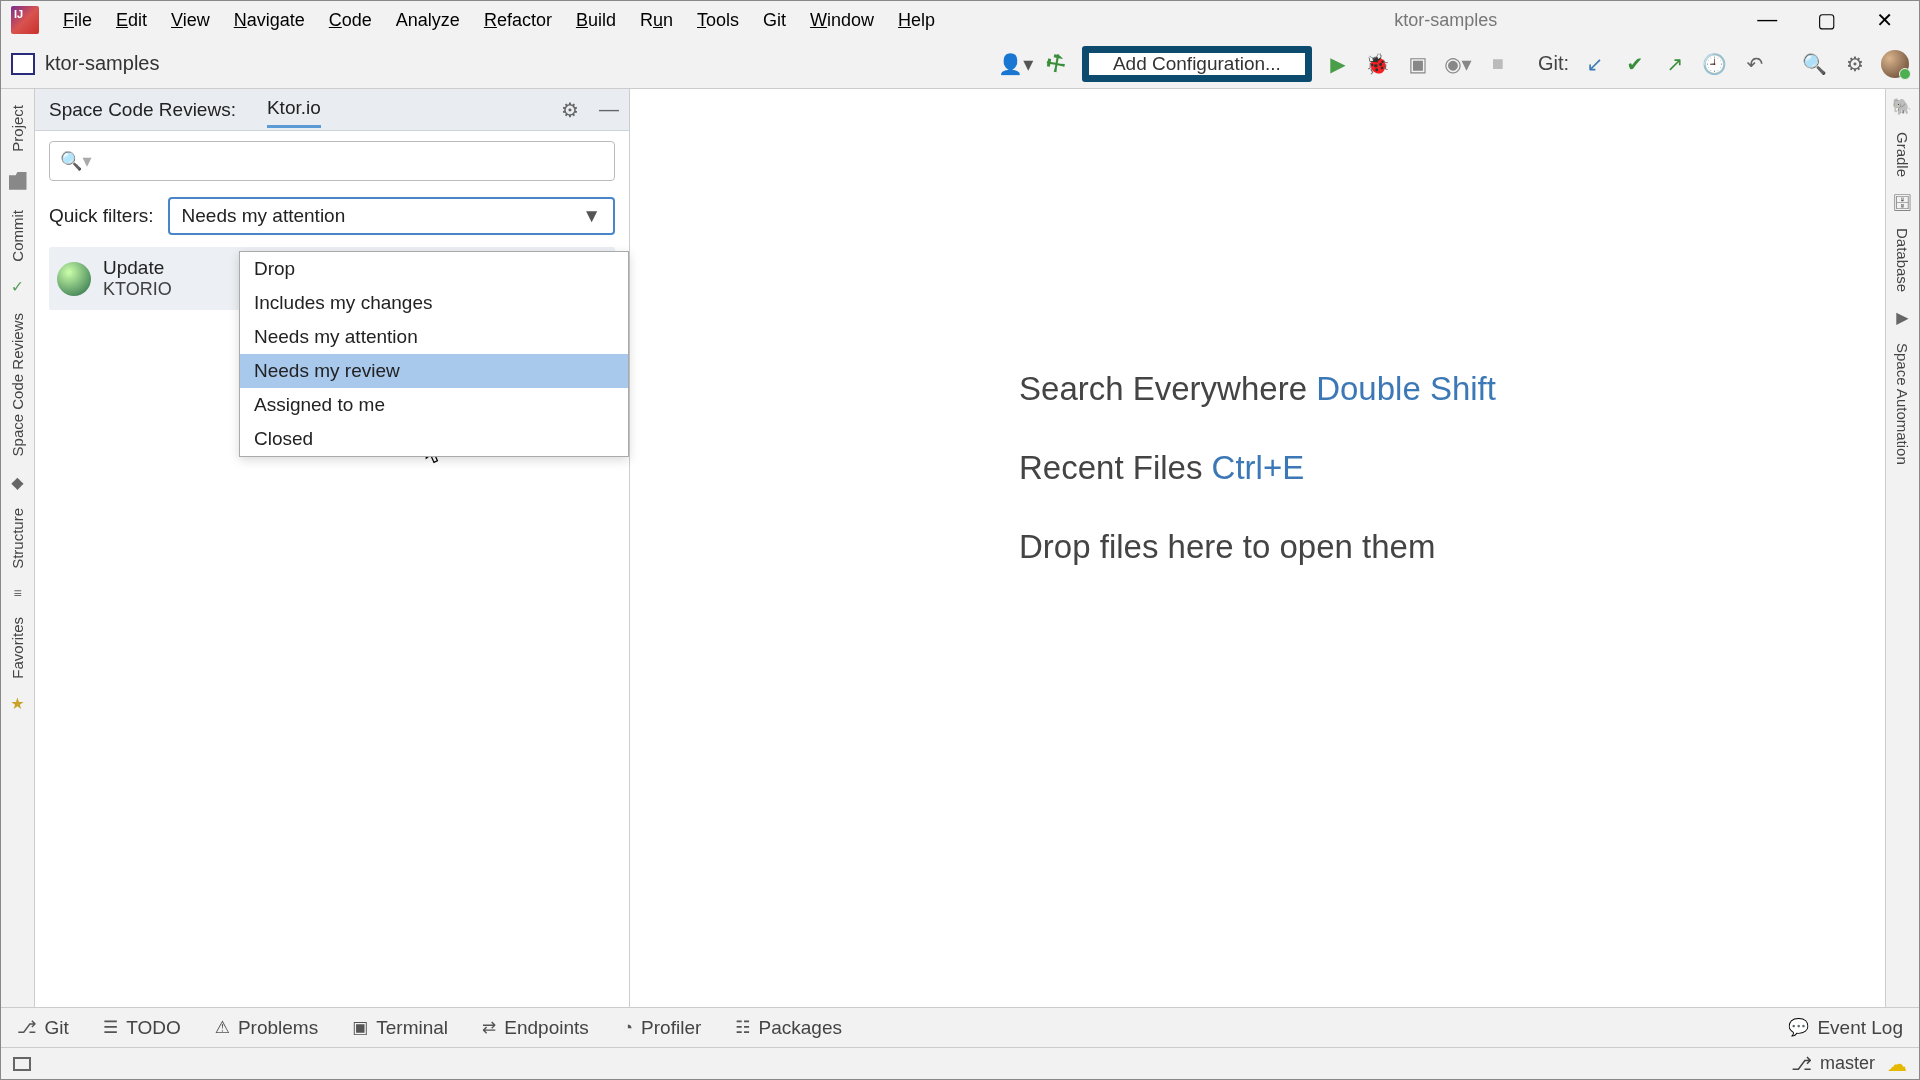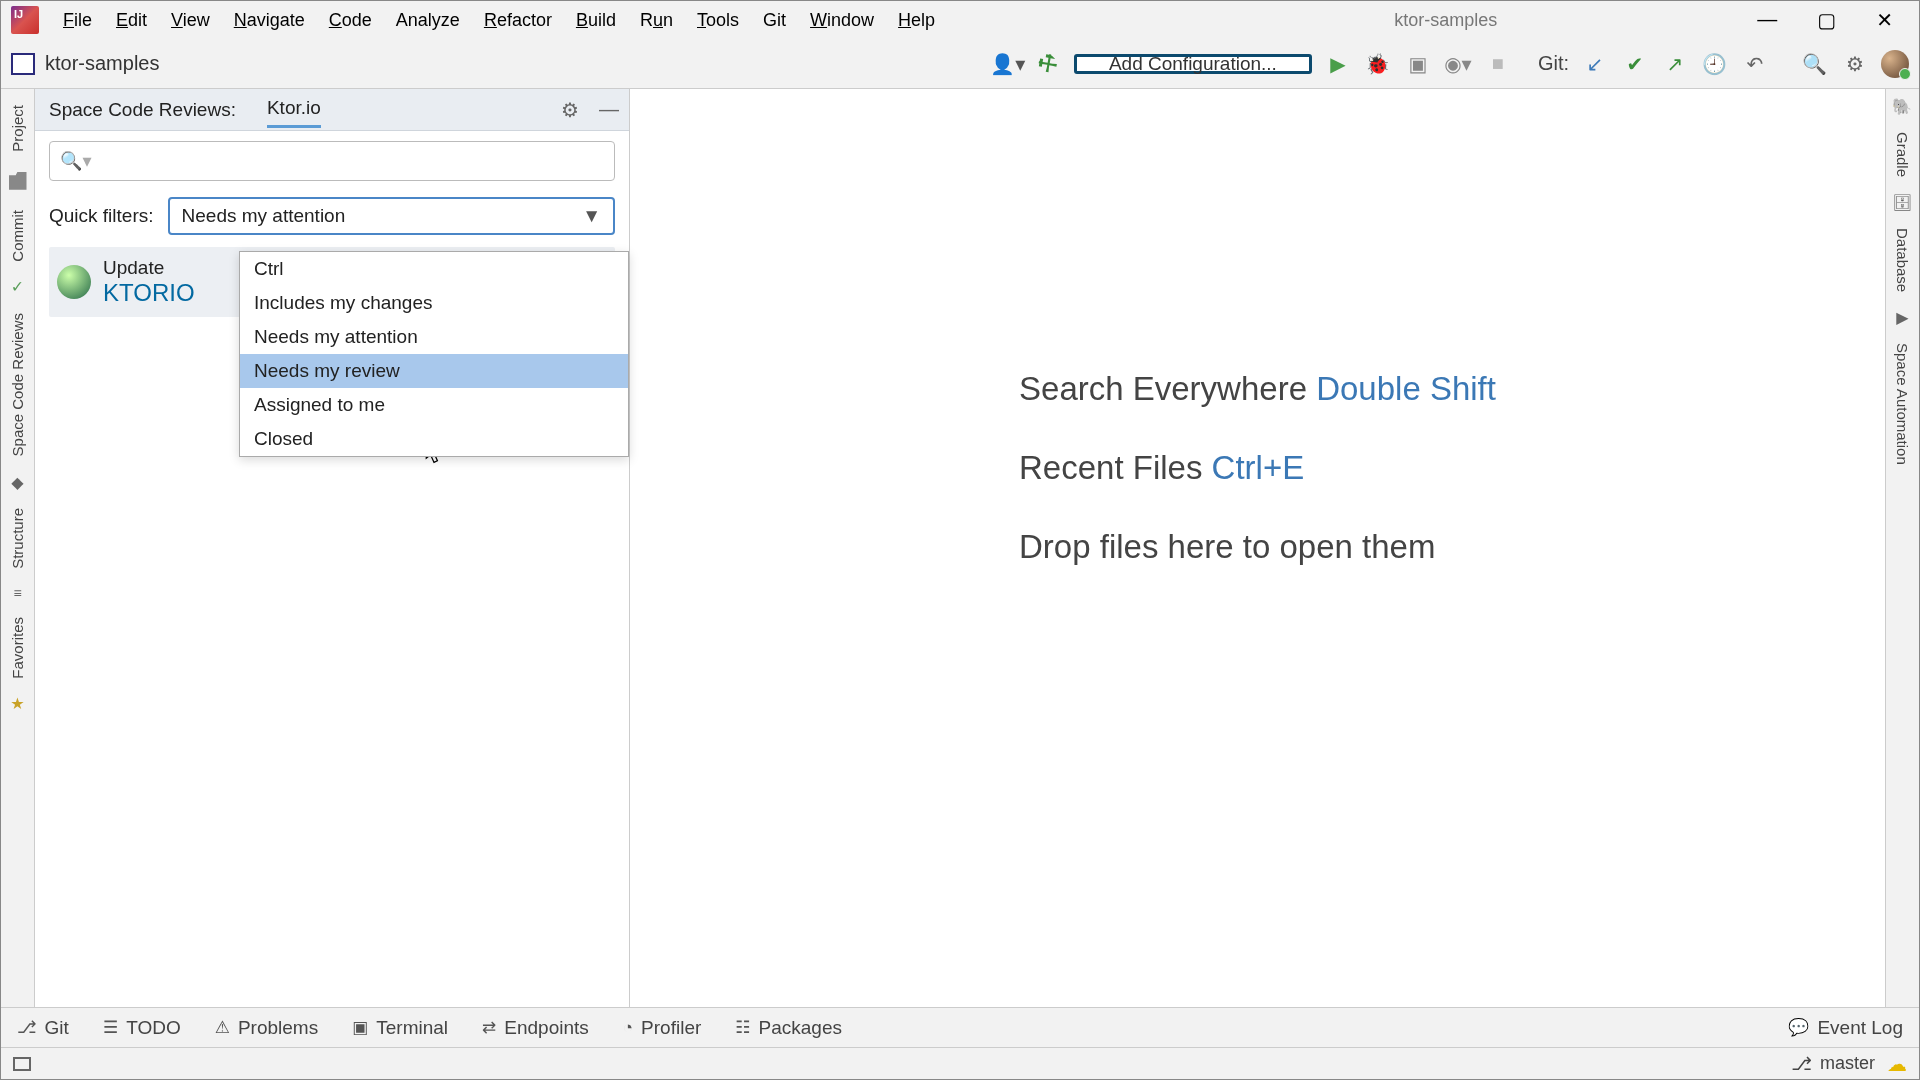--- a/index.html
+++ b/index.html
@@ -16,21 +16,21 @@
 .menubar .win-controls { display: flex; gap: 40px; font-size: 20px; padding-right: 16px; }
 
 
 .toolbar { height: 50px; display: flex; align-items: center; padding: 0 10px; border-bottom: 1px solid #ccc; }
 .toolbar .proj-icon { width: 24px; height: 22px; border: 2px solid #2a2a7a; background: #fff; margin-right: 10px; }
 .toolbar .projname2 { font-size: 20px; color: #333; }
 .toolbar .spacer { flex: 1; }
 .toolbar .tb-btn { display: inline-flex; align-items: center; justify-content: center; width: 36px; height: 34px; color: #888; margin: 0 2px; font-size: 20px; }
 .toolbar .user-btn { color: #555; }
 .toolbar .hammer { color: #3a8e3a; font-size: 22px; transform: rotate(-35deg); }
-.toolbar .runcfg { border: 3px solid #0c4a6e; background: #fff; padding: 0 32px; height: 20px; font-size: 19px; color: #333; display: flex; align-items: center; border-radius: 3px; margin: 0 6px; }
+.toolbar .runcfg { border: 7px solid #0c4a6e; background: #fff; padding: 0 24px; height: 36px; font-size: 19px; color: #333; display: flex; align-items: center; border-radius: 3px; margin: 0 6px; }
 .toolbar .play { color: #4a9e4a; }
 .toolbar .bug { color: #bbb; }
 .toolbar .stop { color: #bbb; font-size:20px; }
 .toolbar .git-label { font-size: 20px; color: #444; margin: 0 6px 0 20px; }
 .toolbar .git-pull { color: #3d7ab8; }
 .toolbar .git-commit { color: #3a8e3a; }
 .toolbar .git-push { color: #3a8e3a; }
 .toolbar .clock, .toolbar .undo, .toolbar .search, .toolbar .gear { color: #666; }
 .toolbar .avatar2 { width: 28px; height: 28px; border-radius: 50%; background: radial-gradient(circle at 30% 30%, #d9b38c, #5a3e2b); margin-left: 6px; position: relative; }
 .toolbar .avatar2::after { content: ""; position: absolute; right: -2px; bottom: -2px; width: 10px; height: 10px; border-radius: 50%; background: #4caf50; border: 1.5px solid #f2f2f2; }
@@ -58,21 +58,21 @@
 
 .filter-row { display: flex; align-items: center; gap: 14px; margin-bottom: 12px; }
 .filter-row label { font-size: 19px; color: #222; }
 .filter-select { flex: 1; height: 38px; border: 2px solid #4a86c7; border-radius: 4px; background: #fff; display: flex; align-items: center; justify-content: space-between; padding: 0 12px; font-size: 19px; color: #222; }
 .filter-select .chev { color: #555; }
 
 .review-item { display: flex; align-items: center; gap: 12px; padding: 10px 8px; background: #eceff3; border-radius: 2px; }
 .review-item .avatar { width: 34px; height: 34px; border-radius: 50%; background: radial-gradient(circle at 35% 30%, #cfa, #264); }
 .review-item .texts { display: flex; flex-direction: column; }
 .review-item .line1 { font-size: 19px; color: #222; }
-.review-item .line2 { font-size: 24px; color: #0369a1; }
+.review-item .line2 { font-size: 18px; color: #404040; }
 
 
 .dropdown { position: absolute; top: 120px; left: 204px; width: 390px; background: #fff; border: 1px solid #aaa; box-shadow: 0 3px 10px rgba(0,0,0,0.15); z-index: 10; }
 .dropdown .opt { padding: 6px 14px; font-size: 19px; color: #222; }
 .dropdown .opt.highlight { background: #a8c8ec; }
 
 
 .editor { flex: 1; background: #fff; display: flex; align-items: flex-start; justify-content: center; padding-top: 260px; }
 .hints { font-size: 33px; color: #444; line-height: 2.4; }
 .hints .kb { color: #3b78b5; }
@@ -181,21 +181,21 @@
       </div>
       <div class="review-item">
         <div class="avatar"></div>
         <div class="texts">
           <div class="line1">Update</div>
           <div class="line2">KTORIO</div>
         </div>
       </div>
 
       <div class="dropdown">
-        <div class="opt">Ctrl</div>
+        <div class="opt">Drop</div>
         <div class="opt">Includes my changes</div>
         <div class="opt">Needs my attention</div>
         <div class="opt highlight">Needs my review</div>
         <div class="opt">Assigned to me</div>
         <div class="opt">Closed</div>
       </div>
     </div>
   </div>
 
   <div class="editor">

